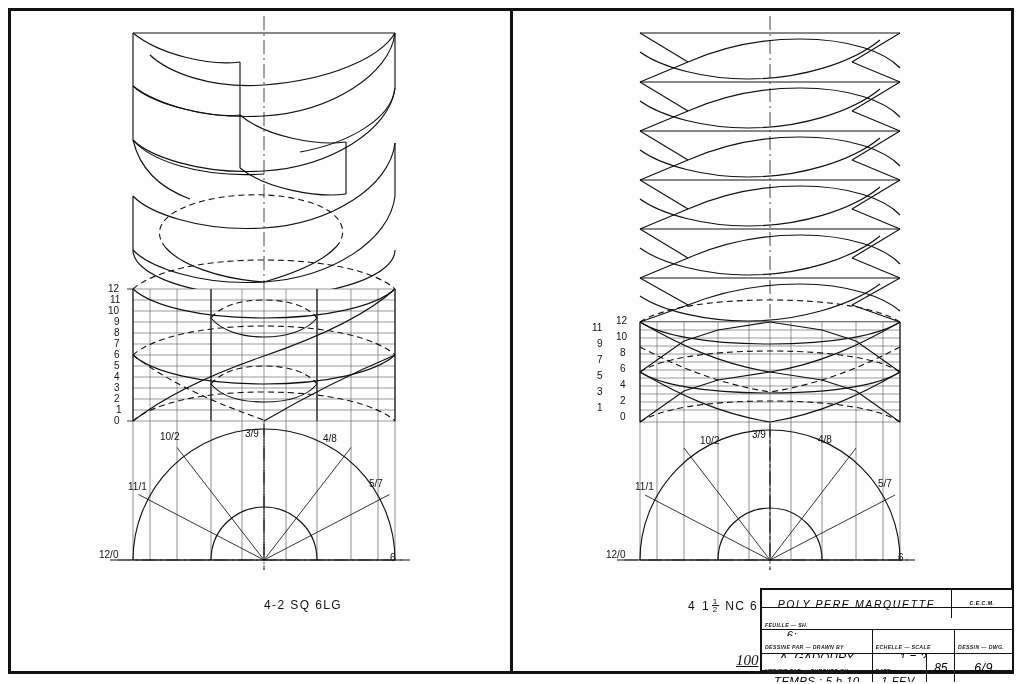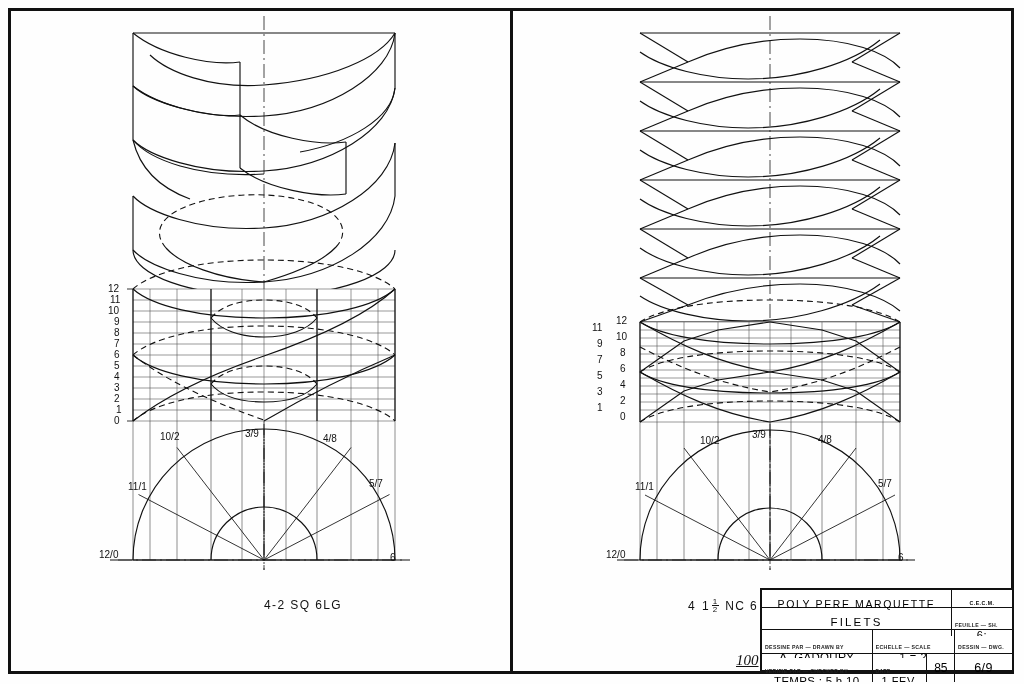--- a/index.html
+++ b/index.html
@@ -16,21 +16,21 @@
   .cap{font-size:12px;letter-spacing:1.4px;margin-left:36px;}
   .handnum{font-size:15px;font-family:"Liberation Serif",serif;font-style:italic;}
 
   
   #titleblock{position:absolute;left:760px;top:588px;width:254px;height:84px;
               border:2px solid #111;box-sizing:border-box;background:#fff;
               display:flex;flex-direction:column;}
   .tb-row{display:flex;border-bottom:1.5px solid #111;}
   .tb-row:last-child{border-bottom:none;}
   .tb-cell{border-right:1.5px solid #111;box-sizing:border-box;position:relative;
-           padding:14px 3px;overflow:hidden;}
+           padding:14px 3px;overflow:hidden;font-style:italic;}
   .tb-cell:last-child{border-right:none;}
   .tb-small{font-size:5.2px;letter-spacing:.35px;font-weight:bold;color:#222;
             line-height:7px;display:block;}
   .tb-big{font-size:11px;letter-spacing:.6px;text-align:center;display:block;
           line-height:13px;}
   .tb-big-l{font-size:11.5px;letter-spacing:.3px;text-align:center;display:block;
             line-height:13px;}
   .r1{height:17px;}
   .r2{height:21px;}
   .r3{height:23px;}
@@ -416,23 +416,20 @@
     <div class="tb-row r1">
       <div class="tb-cell" style="flex:1;display:flex;align-items:center;justify-content:center;">
         <span style="font-size:10.5px;letter-spacing:1.6px;">POLY  PERE  MARQUETTE</span>
       </div>
       <div class="tb-cell cecm" style="width:60px;">
         <span style="font-size:5.2px;font-weight:bold;letter-spacing:.5px;">C.E.C.M.</span>
       </div>
     </div>
 
     <div class="tb-row r2">
-      <div class="tb-cell title-main" style="flex:1;">
-        <span>FILETS</span>
-      </div>
       <div class="tb-cell" style="width:60px;">
         <span class="tb-small">FEUILLE — SH.</span>
         <span class="tb-big">6;</span>
       </div>
     </div>
 
     <div class="tb-row r3">
       <div class="tb-cell" style="width:117px;">
         <span class="tb-small">DESSINE PAR — DRAWN BY</span>
         <span class="tb-big-l">A. GADOURY</span>

